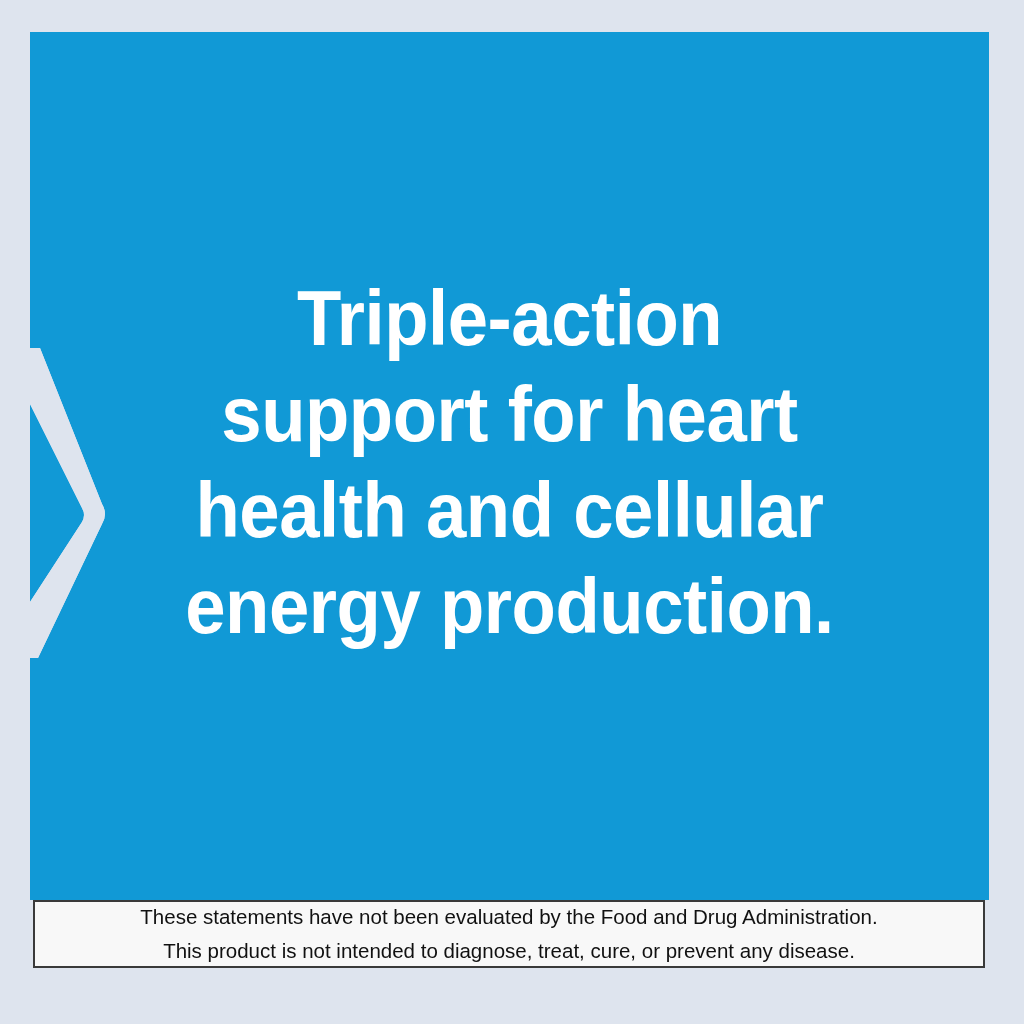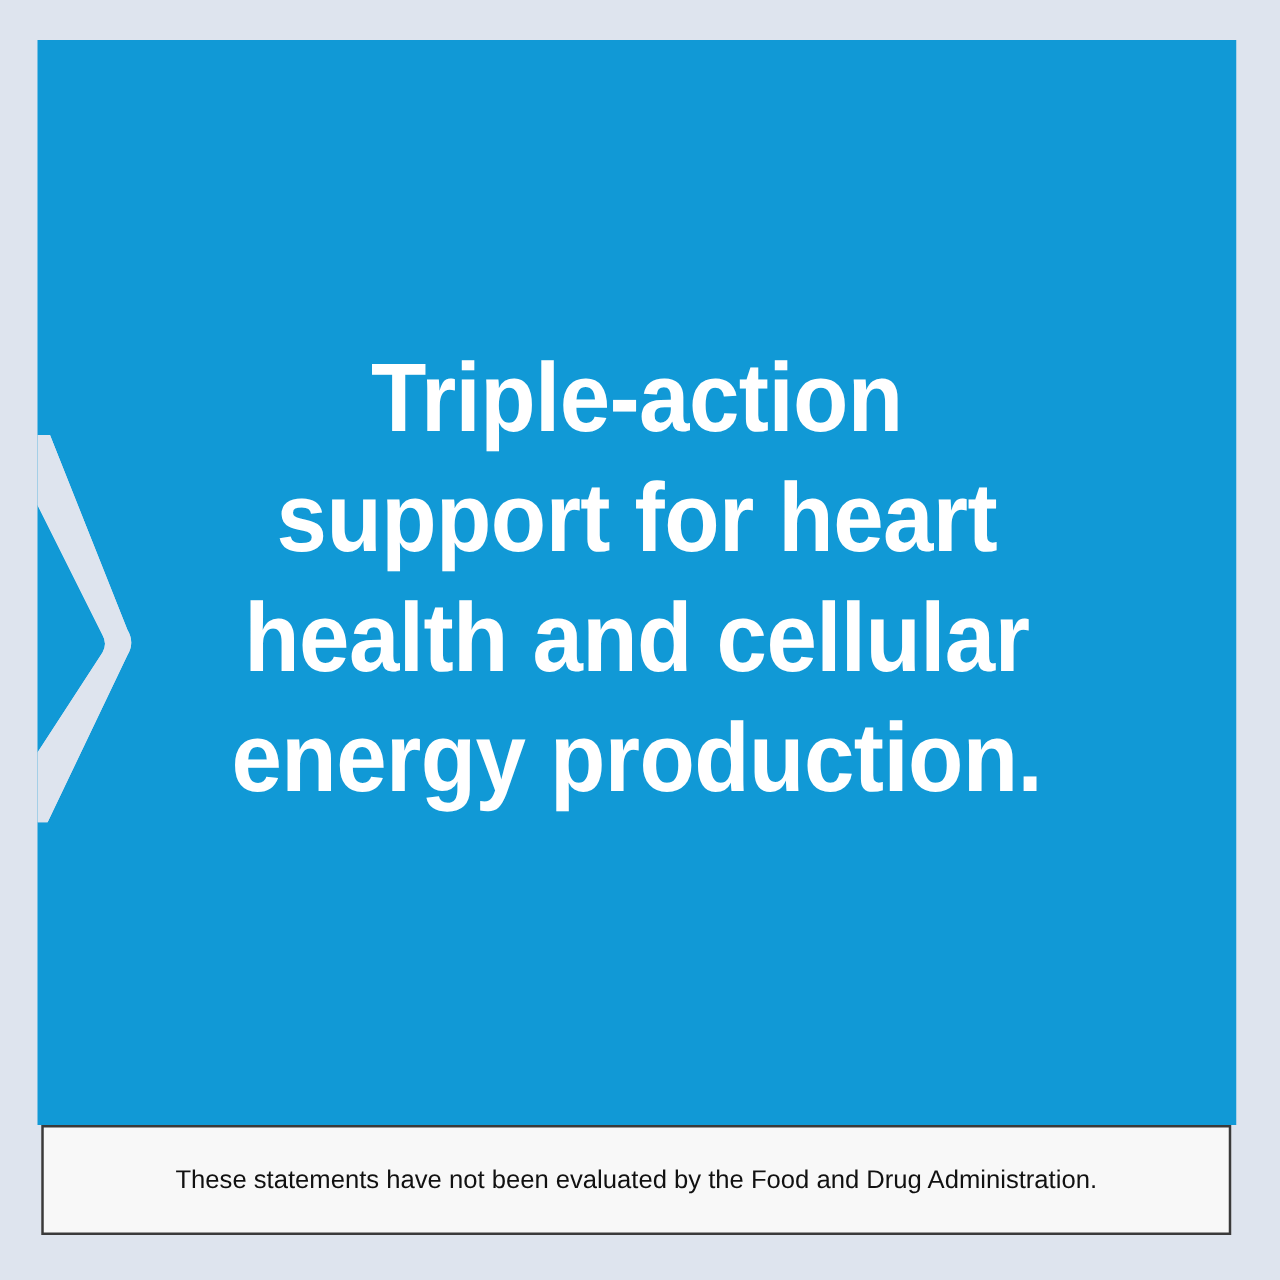--- a/index.html
+++ b/index.html
@@ -64,21 +64,21 @@
     display: block;
     white-space: nowrap;
   }
 
   
   .disclaimer-box {
     position: absolute;
     left: 33px;
     top: 900px;
     width: 952px;
-    height: 88px;
+    height: 68px;
     background: #f8f8f8;
     border: 2px solid #3a3a3a;
     box-sizing: border-box;
     display: flex;
     flex-direction: column;
     align-items: center;
     justify-content: center;
   }
   .disclaimer-line {
     display: block;
@@ -108,15 +108,16 @@
 
   <div class="headline">
     <span class="headline-line">Triple-action</span>
     <span class="headline-line">support for heart</span>
     <span class="headline-line">health and cellular</span>
     <span class="headline-line">energy production.</span>
   </div>
 
   <div class="disclaimer-box">
     <span class="disclaimer-line">These statements have not been evaluated by the Food and Drug Administration.</span>
+    <span class="disclaimer-line">This product is not intended to diagnose, treat, cure, or prevent any disease.</span>
   </div>
 
 </div>
 
 </body></html>

